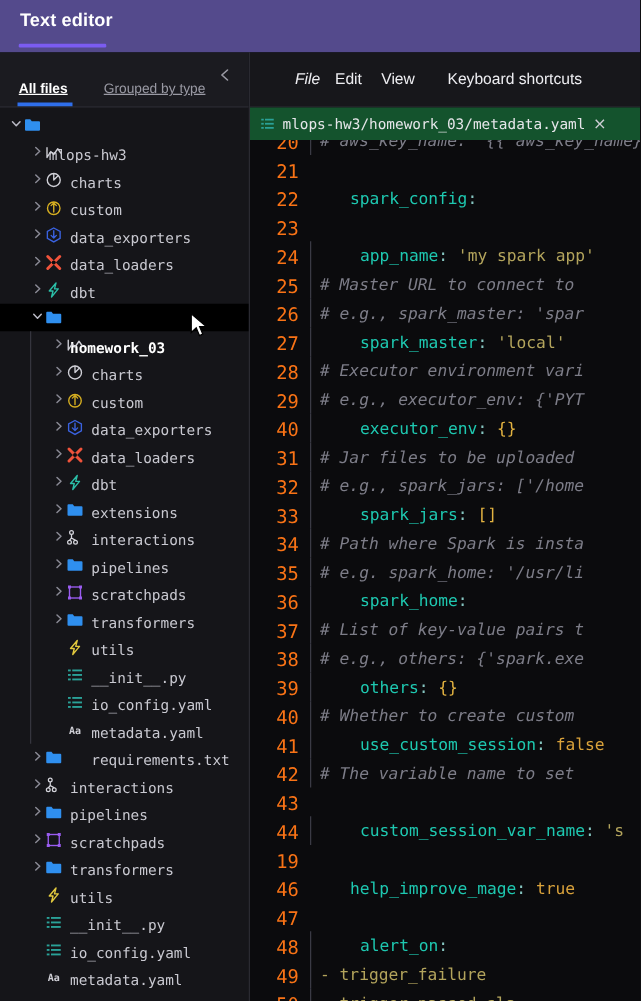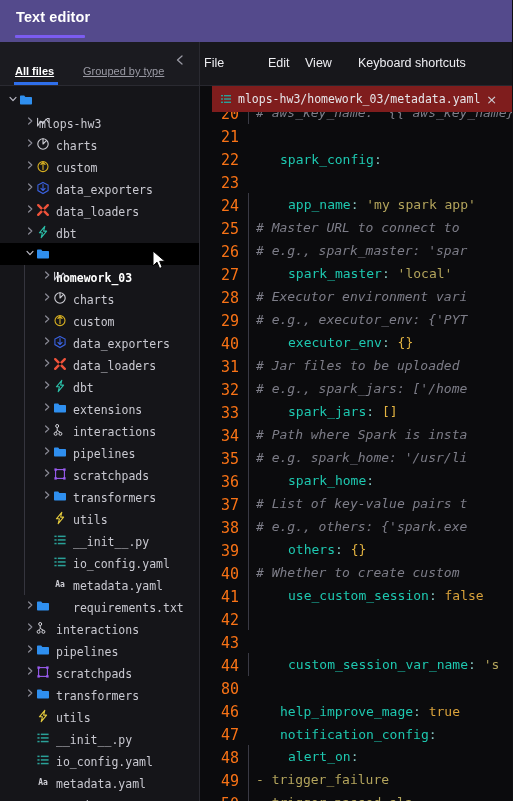--- a/index.html
+++ b/index.html
@@ -105,22 +105,22 @@
     background: #17171b;
     border-bottom: 1px solid #27272e;
   }
   .menu-item {
     position: absolute; top: 14px;
     font-size: 12.5px; color: #eeeef2;
     white-space: nowrap; cursor: pointer;
   }
   .tabbar {
     position: relative; height: 26px;
-    background: #7f1d1d;
-    display: flex; align-items: center; margin-left: 12px;
+    background: #14532d;
+    display: flex; align-items: center;
   }
   .tab-ico { margin-left: 8px; width: 12px; display:flex; }
   .tab-name {
     margin-left: 6px;
     font-family: "DejaVu Sans Mono", monospace;
     font-size: 11.5px; color: #e6e6ea;
     white-space: nowrap;
   }
   .tab-close {
     margin-left: 6px;
@@ -578,21 +578,21 @@
             </svg>
           </span>
           <span class="label">requirements.txt</span>
         </div>
         <div class="guide" style="left: 24px; top: 179px; height: 330px;"></div>
       </div>
   </div>
 
   <div class="editor-pane">
     <div class="menubar" id="menubar">
-        <div class="menu-item" style="left: 4px;">File</div>
+        <div class="menu-item" style="left: 36px; font-style: italic;">File</div>
         <div class="menu-item" style="left: 68px;">Edit</div>
         <div class="menu-item" style="left: 105px;">View</div>
         <div class="menu-item" style="left: 158px;">Keyboard shortcuts</div>
       </div>
 
     <div class="tabbar">
       <span class="tab-ico">
         <svg width="12" height="12" viewBox="0 0 12 12">
             <g fill="#2aa198">
               <rect x="1" y="2" width="2" height="1.4"></rect>
@@ -625,26 +625,26 @@
           <div class="cline"><span class="lno">32</span><span class="ctext"><span class="vbar"></span><span style="display:inline-block;width:7px"></span><span class="cm"># e.g., spark_jars: ['/home</span></span></div>
           <div class="cline"><span class="lno">33</span><span class="ctext"><span class="vbar"></span><span style="display:inline-block;width:7px"></span><span class="key">spark_jars</span><span class="col">:</span><span class="pl"> </span><span class="br">[]</span></span></div>
           <div class="cline"><span class="lno">34</span><span class="ctext"><span class="vbar"></span><span style="display:inline-block;width:7px"></span><span class="cm"># Path where Spark is insta</span></span></div>
           <div class="cline"><span class="lno">35</span><span class="ctext"><span class="vbar"></span><span style="display:inline-block;width:7px"></span><span class="cm"># e.g. spark_home: '/usr/li</span></span></div>
           <div class="cline"><span class="lno">36</span><span class="ctext"><span class="vbar"></span><span style="display:inline-block;width:7px"></span><span class="key">spark_home</span><span class="col">:</span></span></div>
           <div class="cline"><span class="lno">37</span><span class="ctext"><span class="vbar"></span><span style="display:inline-block;width:7px"></span><span class="cm"># List of key-value pairs t</span></span></div>
           <div class="cline"><span class="lno">38</span><span class="ctext"><span class="vbar"></span><span style="display:inline-block;width:7px"></span><span class="cm"># e.g., others: {'spark.exe</span></span></div>
           <div class="cline"><span class="lno">39</span><span class="ctext"><span class="vbar"></span><span style="display:inline-block;width:7px"></span><span class="key">others</span><span class="col">:</span><span class="pl"> </span><span class="br">{}</span></span></div>
           <div class="cline"><span class="lno">40</span><span class="ctext"><span class="vbar"></span><span style="display:inline-block;width:7px"></span><span class="cm"># Whether to create custom </span></span></div>
           <div class="cline"><span class="lno">41</span><span class="ctext"><span class="vbar"></span><span style="display:inline-block;width:7px"></span><span class="key">use_custom_session</span><span class="col">:</span><span class="bool"> false</span></span></div>
-          <div class="cline"><span class="lno">42</span><span class="ctext"><span class="vbar"></span><span style="display:inline-block;width:7px"></span></span></div>
+          <div class="cline"><span class="lno">42</span><span class="ctext"><span class="vbar"></span><span style="display:inline-block;width:7px"></span><span class="cm"># The variable name to set </span></span></div>
           <div class="cline"><span class="lno">43</span></div>
           <div class="cline"><span class="lno">44</span><span class="ctext"><span class="vbar"></span><span style="display:inline-block;width:7px"></span><span class="key">custom_session_var_name</span><span class="col">:</span><span class="str"> 's</span></span></div>
-          <div class="cline"><span class="lno">80</span><span class="ctext"></span></div>
+          <div class="cline"><span class="lno">19</span><span class="ctext"></span></div>
           <div class="cline"><span class="lno">46</span><span class="ctext"><span class="key">help_improve_mage</span><span class="col">:</span><span class="bool"> true</span></span></div>
-          <div class="cline"><span class="lno">47</span><span class="ctext"><span class="key">notification_config</span><span class="col">:</span></span></div>
+          <div class="cline"><span class="lno">47</span></div>
           <div class="cline"><span class="lno">48</span><span class="ctext"><span class="vbar"></span><span style="display:inline-block;width:7px"></span><span class="key">alert_on</span><span class="col">:</span></span></div>
           <div class="cline"><span class="lno">49</span><span class="ctext"><span class="vbar"></span><span style="display:inline-block;width:7px"></span><span class="dash">- </span><span class="str">trigger_failure</span></span></div>
           <div class="cline"><span class="lno">50</span><span class="ctext"><span class="vbar"></span><span style="display:inline-block;width:7px"></span><span class="dash">- </span><span class="str">trigger_passed_sla</span></span></div>
         </div>
     </div>
   </div>
 
   <div class="cursor" style="left: 152px; top: 250px;">
     <svg width="16" height="22" viewBox="0 0 16 22">
       <path d="M1 1 L1 16 L5 12.2 L7.6 18.5 L10.2 17.3 L7.7 11.3 L13 11.3 Z" fill="#ffffff" stroke="#000000" stroke-width="1"></path>

